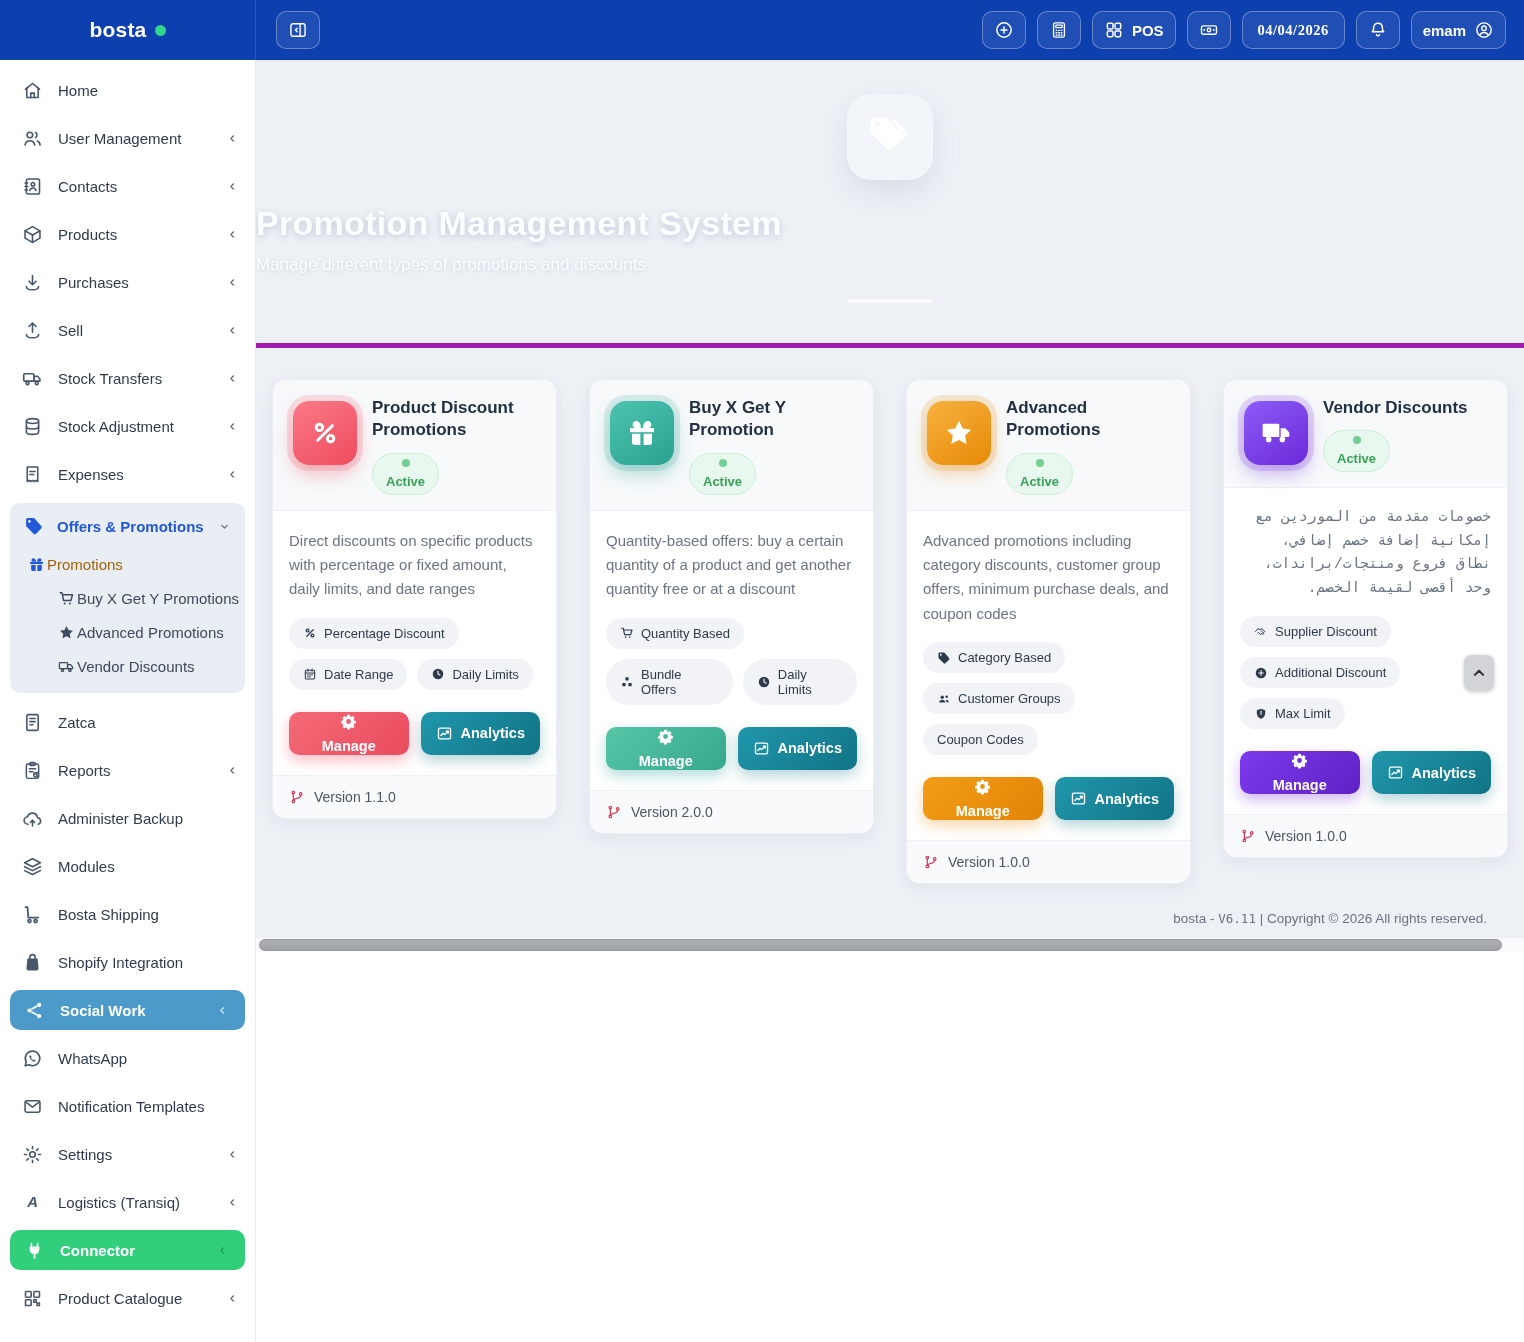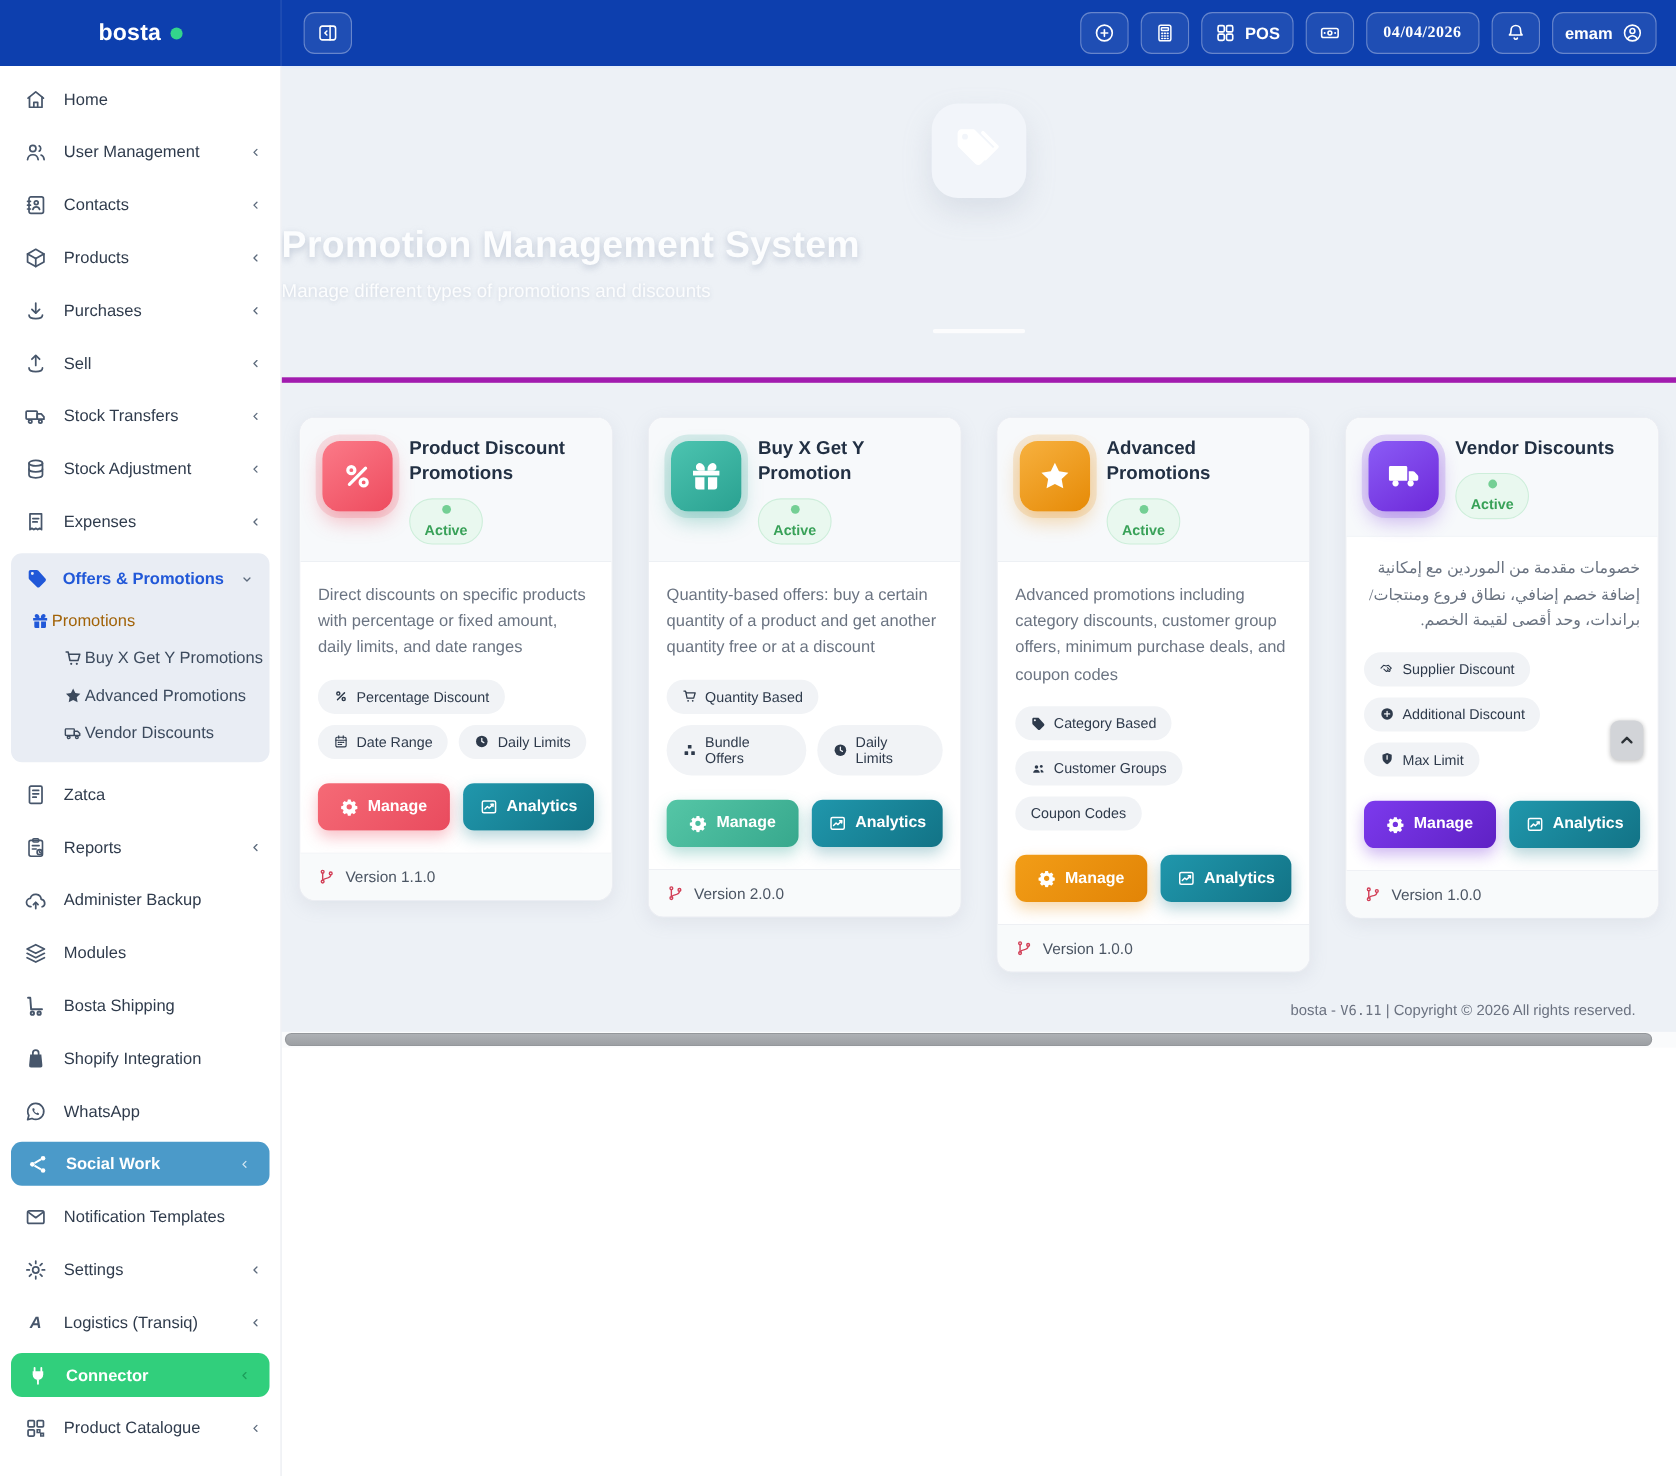--- a/index.html
+++ b/index.html
@@ -54,29 +54,29 @@
   .card-head { padding:17px 16px 15px; background:#f7f9fb; border-bottom:1px solid #edf0f4; border-radius:13px 13px 0 0; display:flex; gap:15px; align-items:flex-start; }
   .tile { width:64px; height:64px; border-radius:16px; flex:none; display:flex; align-items:center; justify-content:center; color:#fff;
           background:linear-gradient(145deg, var(--g1), var(--g2));
           box-shadow:0 0 0 6px var(--halo), 0 9px 18px var(--glow); margin:4px 0 0 4px; }
   .tile svg { width:32px; height:32px; }
   .head-txt h3 { font-size:17px; font-weight:bold; color:#22304а; color:#223043; line-height:1.32; }
   .badge { display:inline-flex; align-items:center; gap:7px; margin-top:11px; padding:5px 13px; border-radius:999px; background:#e9f8ef; border:1px solid #cdeeda; color:#38a158; font-size:13px; font-weight:bold;flex-direction:column; }
   .badge .dot { width:8px; height:8px; border-radius:50%; background:#74cf94; }
   .card-body { padding:18px 16px 20px; }
   .desc { font-size:15px; line-height:1.62; color:#6b7482; }
-  .desc[dir="rtl"] { font-family:Liberation Serif, serif; text-align:right; font-size:14.5px; }
+  .desc[dir="rtl"] { font-family:Liberation Mono, monospace; text-align:right; font-size:14.5px; }
   .tags { margin-top:16px; display:flex; flex-direction:column; gap:10px; }
   .tag-row { display:flex; gap:10px; }
   .pill { display:inline-flex; align-items:center; gap:7px; padding:8px 14px; border-radius:999px; background:#f1f3f6; color:#2e3a4b; font-size:13px; font-weight:500; }
   .pill .ic { width:14px; height:14px; color:#2e3a4b; }
   .btns { margin-top:22px; display:flex; gap:12px; }
   .btn { flex:1; height:43px; border:none; border-radius:10px; display:inline-flex; align-items:center; justify-content:center; gap:8px; color:#fff; font-size:14.5px; font-weight:bold; cursor:pointer; font-family:inherit; }
   .btn .ic { width:17px; height:17px; }
-  .btn.manage { background:linear-gradient(135deg, var(--m1), var(--m2)); box-shadow:0 6px 14px var(--glow); }
+  .btn.manage { background:linear-gradient(135deg, var(--m1), var(--m2)); box-shadow:0 6px 14px var(--glow);flex-direction:column; }
   .card-foot { padding:13px 16px; background:#f8fafb; border-top:1px solid #eef0f4; border-radius:0 0 13px 13px; display:flex; align-items:center; gap:9px; color:#4b5563; font-size:14px; }
   .card-foot .ic { width:16px; height:16px; color:#d23f57; }
 
   .scrolltop { position:absolute; right:30px; top:593px; width:30px; height:36px; border:none; border-radius:8px; background:#d2d4d8; box-shadow:0 1px 4px rgba(0,0,0,.22); display:flex; align-items:center; justify-content:center; color:#2c3136; cursor:pointer; z-index:5; }
   .scrolltop svg { width:18px; height:18px; }
 
   .copyright { position:absolute; right:37px; top:849px; font-size:13.5px; color:#6b7280; }
   .copyright .mono { font-family:"DejaVu Sans Mono", monospace; font-size:12.5px; }
 
   .hscroll { position:absolute; left:0; right:0; bottom:0; height:14px; background:#fafbfc; }
@@ -513,34 +513,34 @@
         <use href="#i-trolley"></use>
       </svg>
       <span class="s-label">Bosta Shipping</span>
     </div>
     <div class="s-item">
       <svg class="ic">
         <use href="#i-bag"></use>
       </svg>
       <span class="s-label">Shopify Integration</span>
     </div>
+    <div class="s-item hl-blue">
+      <svg class="ic">
+        <use href="#i-share"></use>
+      </svg>
+      <span class="s-label">Social Work</span>
+      <svg class="s-chev">
+        <use href="#i-chevl"></use>
+      </svg>
+    </div>
     <div class="s-item">
       <svg class="ic">
         <use href="#i-whatsapp"></use>
       </svg>
       <span class="s-label">WhatsApp</span>
-    </div>
-    <div class="s-item hl-blue">
-      <svg class="ic">
-        <use href="#i-share"></use>
-      </svg>
-      <span class="s-label">Social Work</span>
-      <svg class="s-chev">
-        <use href="#i-chevl"></use>
-      </svg>
     </div>
     <div class="s-item">
       <svg class="ic">
         <use href="#i-mail"></use>
       </svg>
       <span class="s-label">Notification Templates</span>
     </div>
     <div class="s-item">
       <svg class="ic">
         <use href="#i-gear-o"></use>

